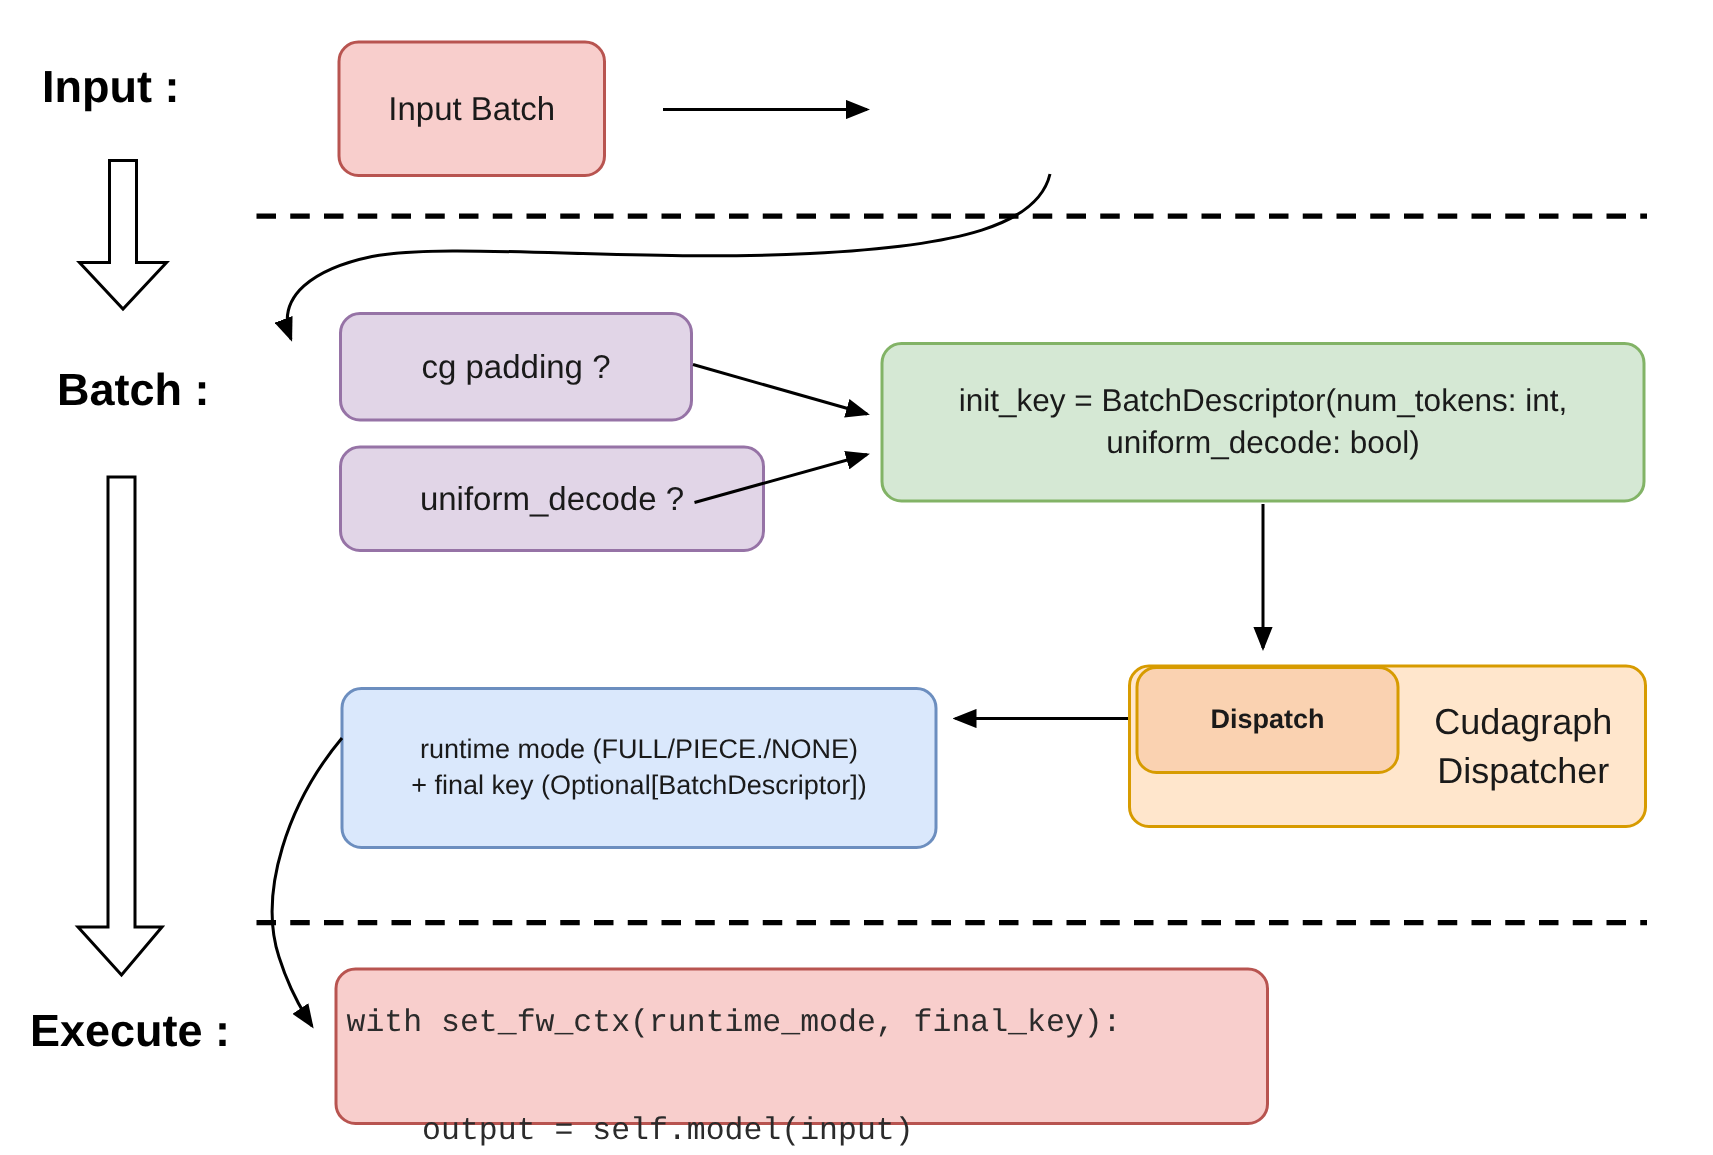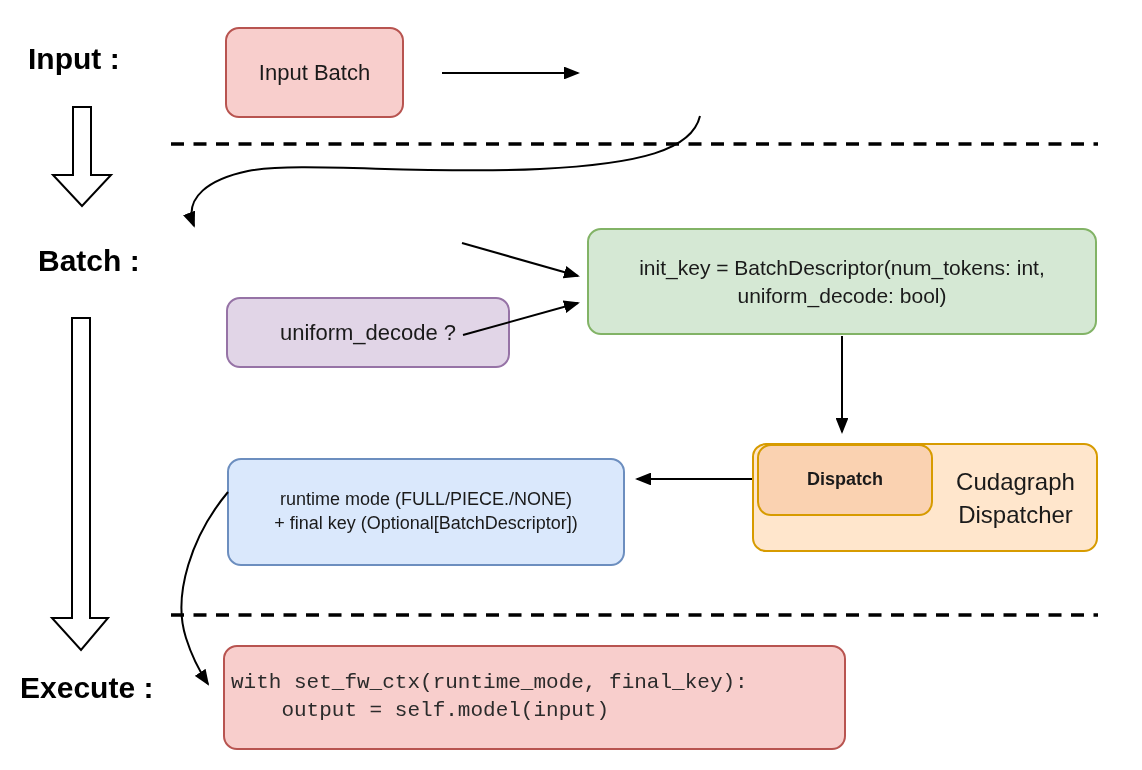--- a/index.html
+++ b/index.html
@@ -90,41 +90,42 @@
 
 <div class="canvas">
 
   <div class="stage-label" style="left:28px; top:42px;">Input :</div>
   <div class="stage-label" style="left:38px; top:244px;">Batch :</div>
   <div class="stage-label" style="left:20px; top:671px;text-align:center;">Execute :</div>
 
   <div class="node red" style="left:225px; top:27px; width:179px; height:91px; font-size:22px;">Input Batch</div>
 
 
+  <div class="node purple" style="left:226px; top:208px; width:236px; height:73px; font-size:22px;">cg padding ?</div>
 
   <div class="node purple" style="left:226px; top:297px; width:284px; height:71px; font-size:22px;">uniform_decode ?</div>
 
   <div class="node green" style="left:587px; top:228px; width:510px; height:107px; font-size:21px;">
     <div>init_key = BatchDescriptor(num_tokens: int,</div>
     <div>uniform_decode: bool)</div>
   </div>
 
   <div class="node blue" style="left:227px; top:458px; width:398px; height:108px; font-size:18px;">
     <div>runtime mode (FULL/PIECE./NONE)</div>
     <div>+ final key (Optional[BatchDescriptor])</div>
   </div>
 
   <div class="node orange" style="left:752px; top:443px; width:346px; height:109px;"></div>
   <div class="node orange-inner" style="left:757px; top:444px; width:176px; height:72px; font-size:18px;">Dispatch</div>
   <div class="side-text" style="left:933px; top:443px; width:165px; height:109px; font-size:24px; line-height:33px;">
     <div>Cudagraph</div>
     <div>Dispatcher</div>
   </div>
 
-  <div class="node red code-node" style="left:223px; top:645px; width:623px; height:105px;">
+  <div class="node red code-node" style="left:223px; top:645px; width:623px; height:105px;gap:44px;">
     <div class="code-line">with set_fw_ctx(runtime_mode, final_key):</div>
     <div class="code-line">    output = self.model(input)</div>
   </div>
 
   <svg class="connectors" viewBox="0 0 1142 770">
     <defs>
       <marker id="arrowhead" markerWidth="8" markerHeight="6.4" refX="7" refY="3.2" orient="auto" markerUnits="strokeWidth">
         <path d="M0,0 L8,3.2 L0,6.4 Z" fill="#000000"></path>
       </marker>
     </defs>

